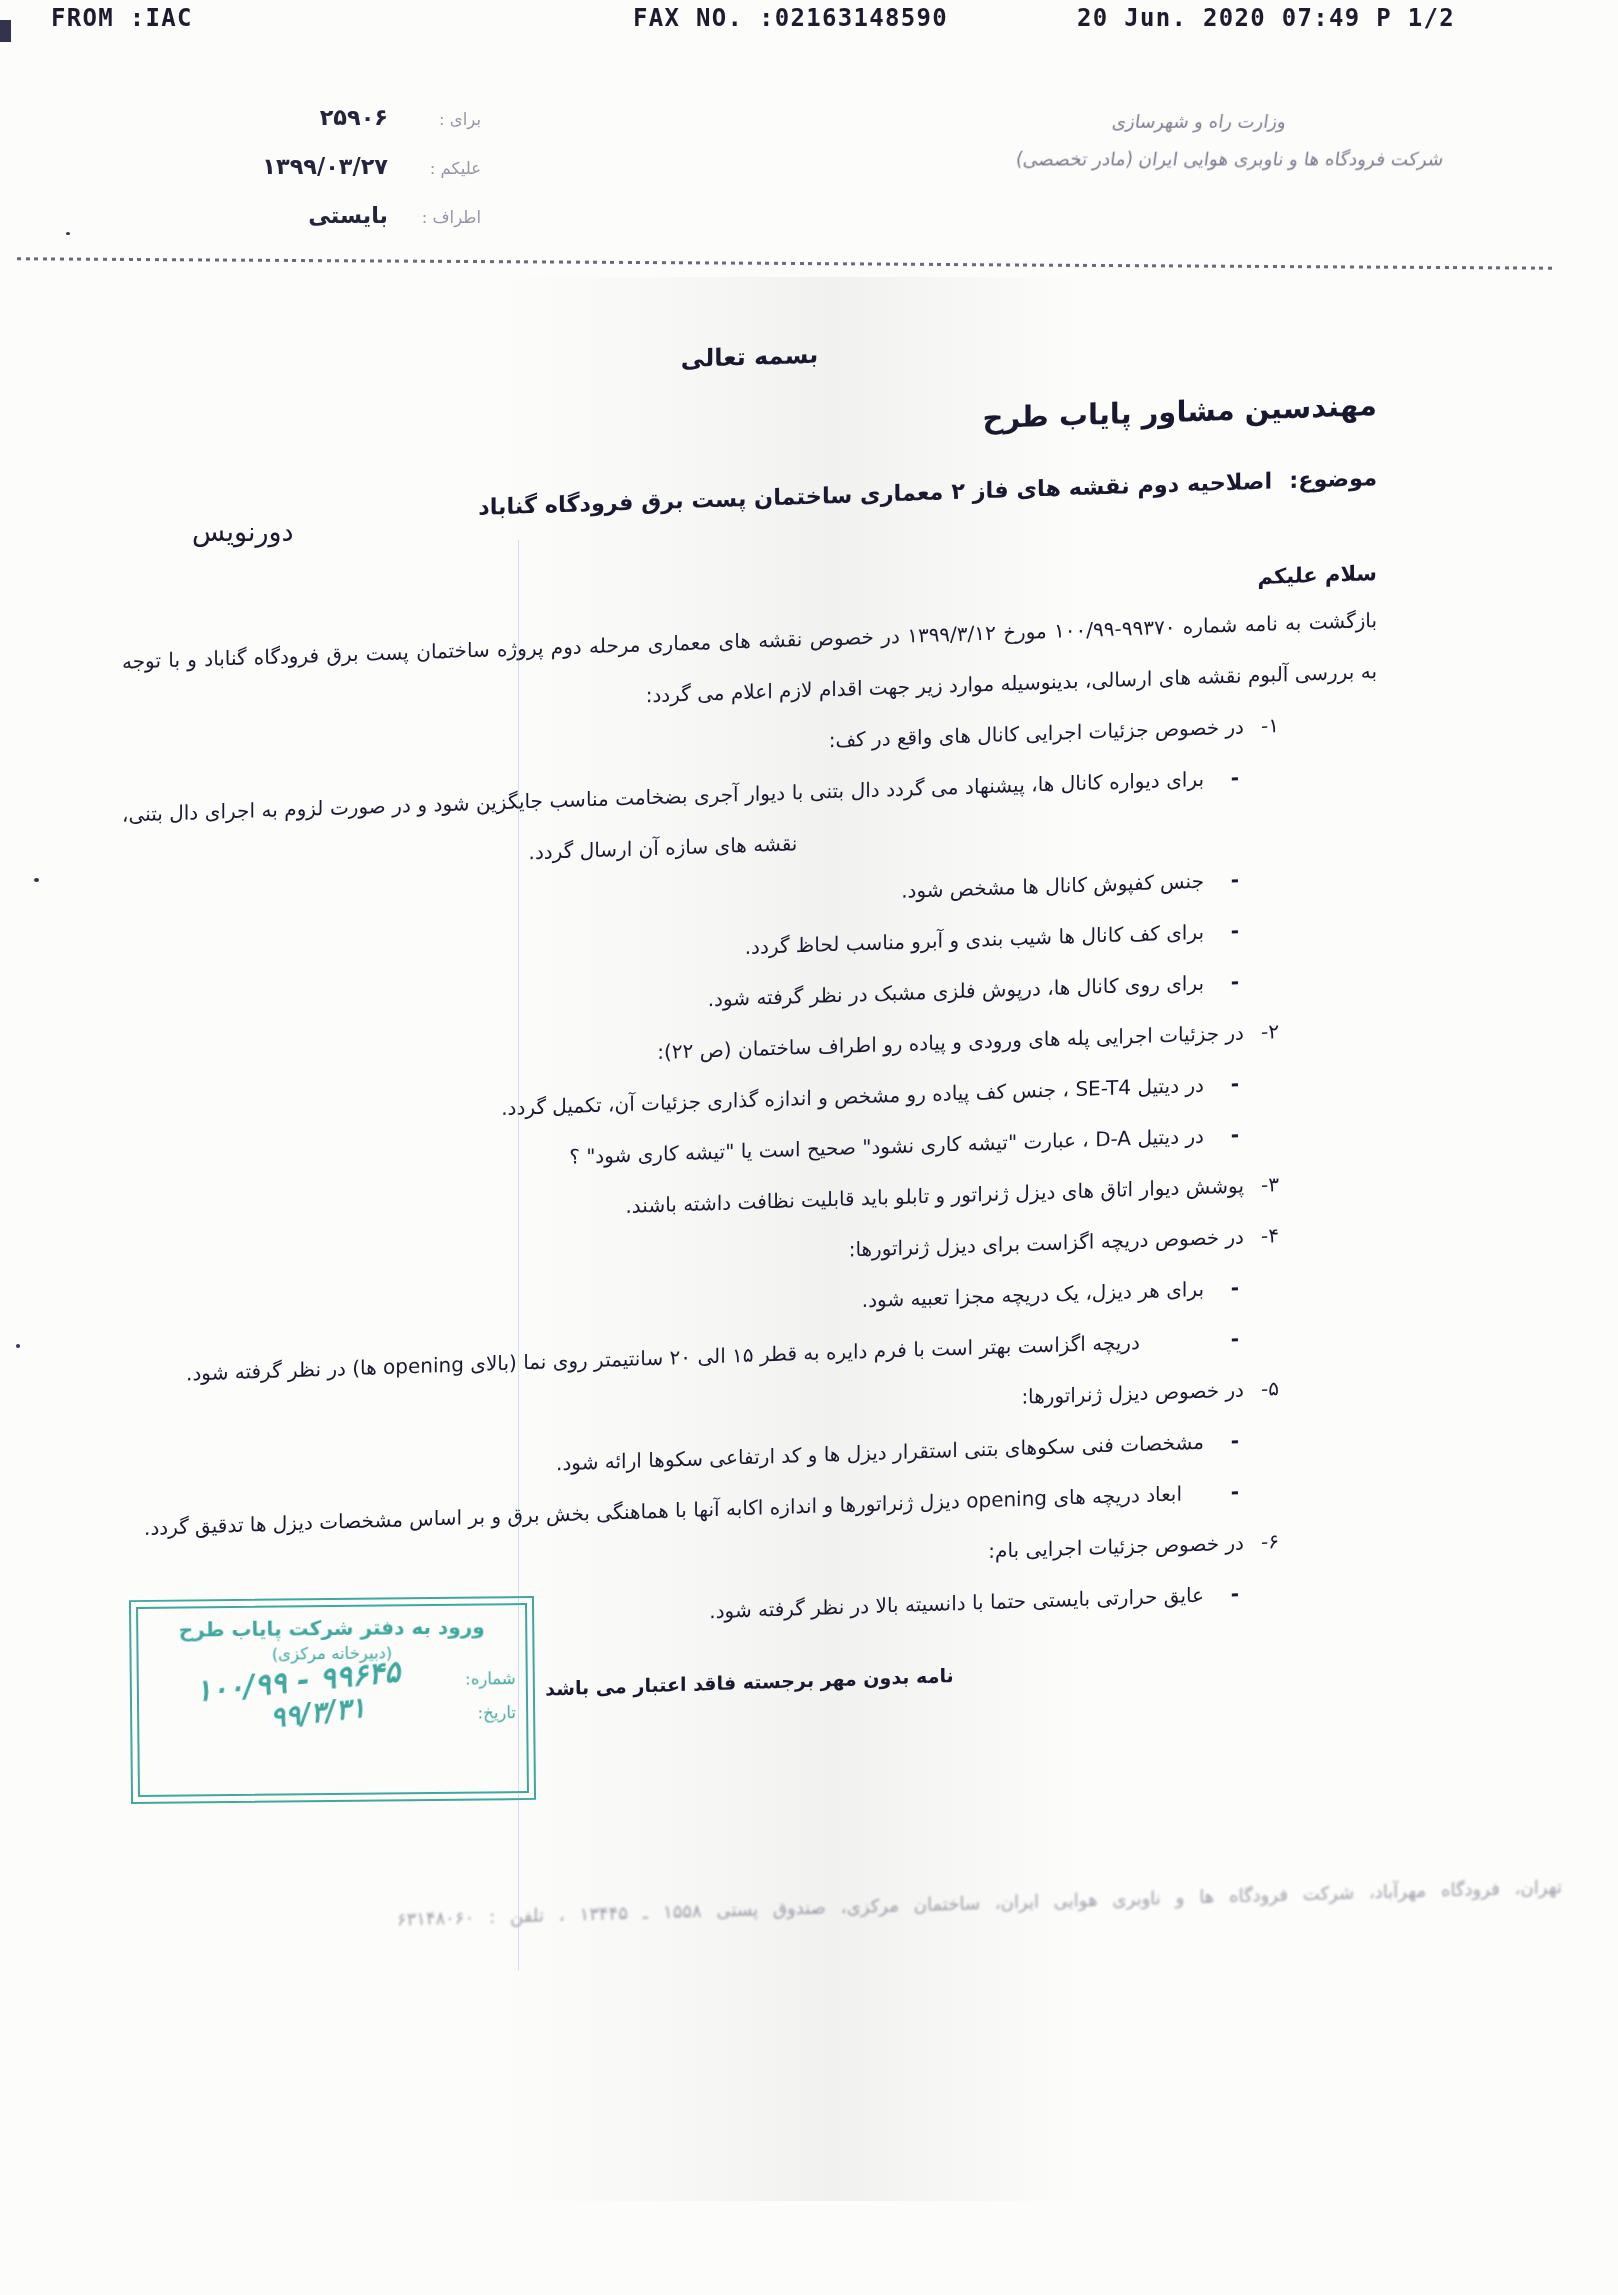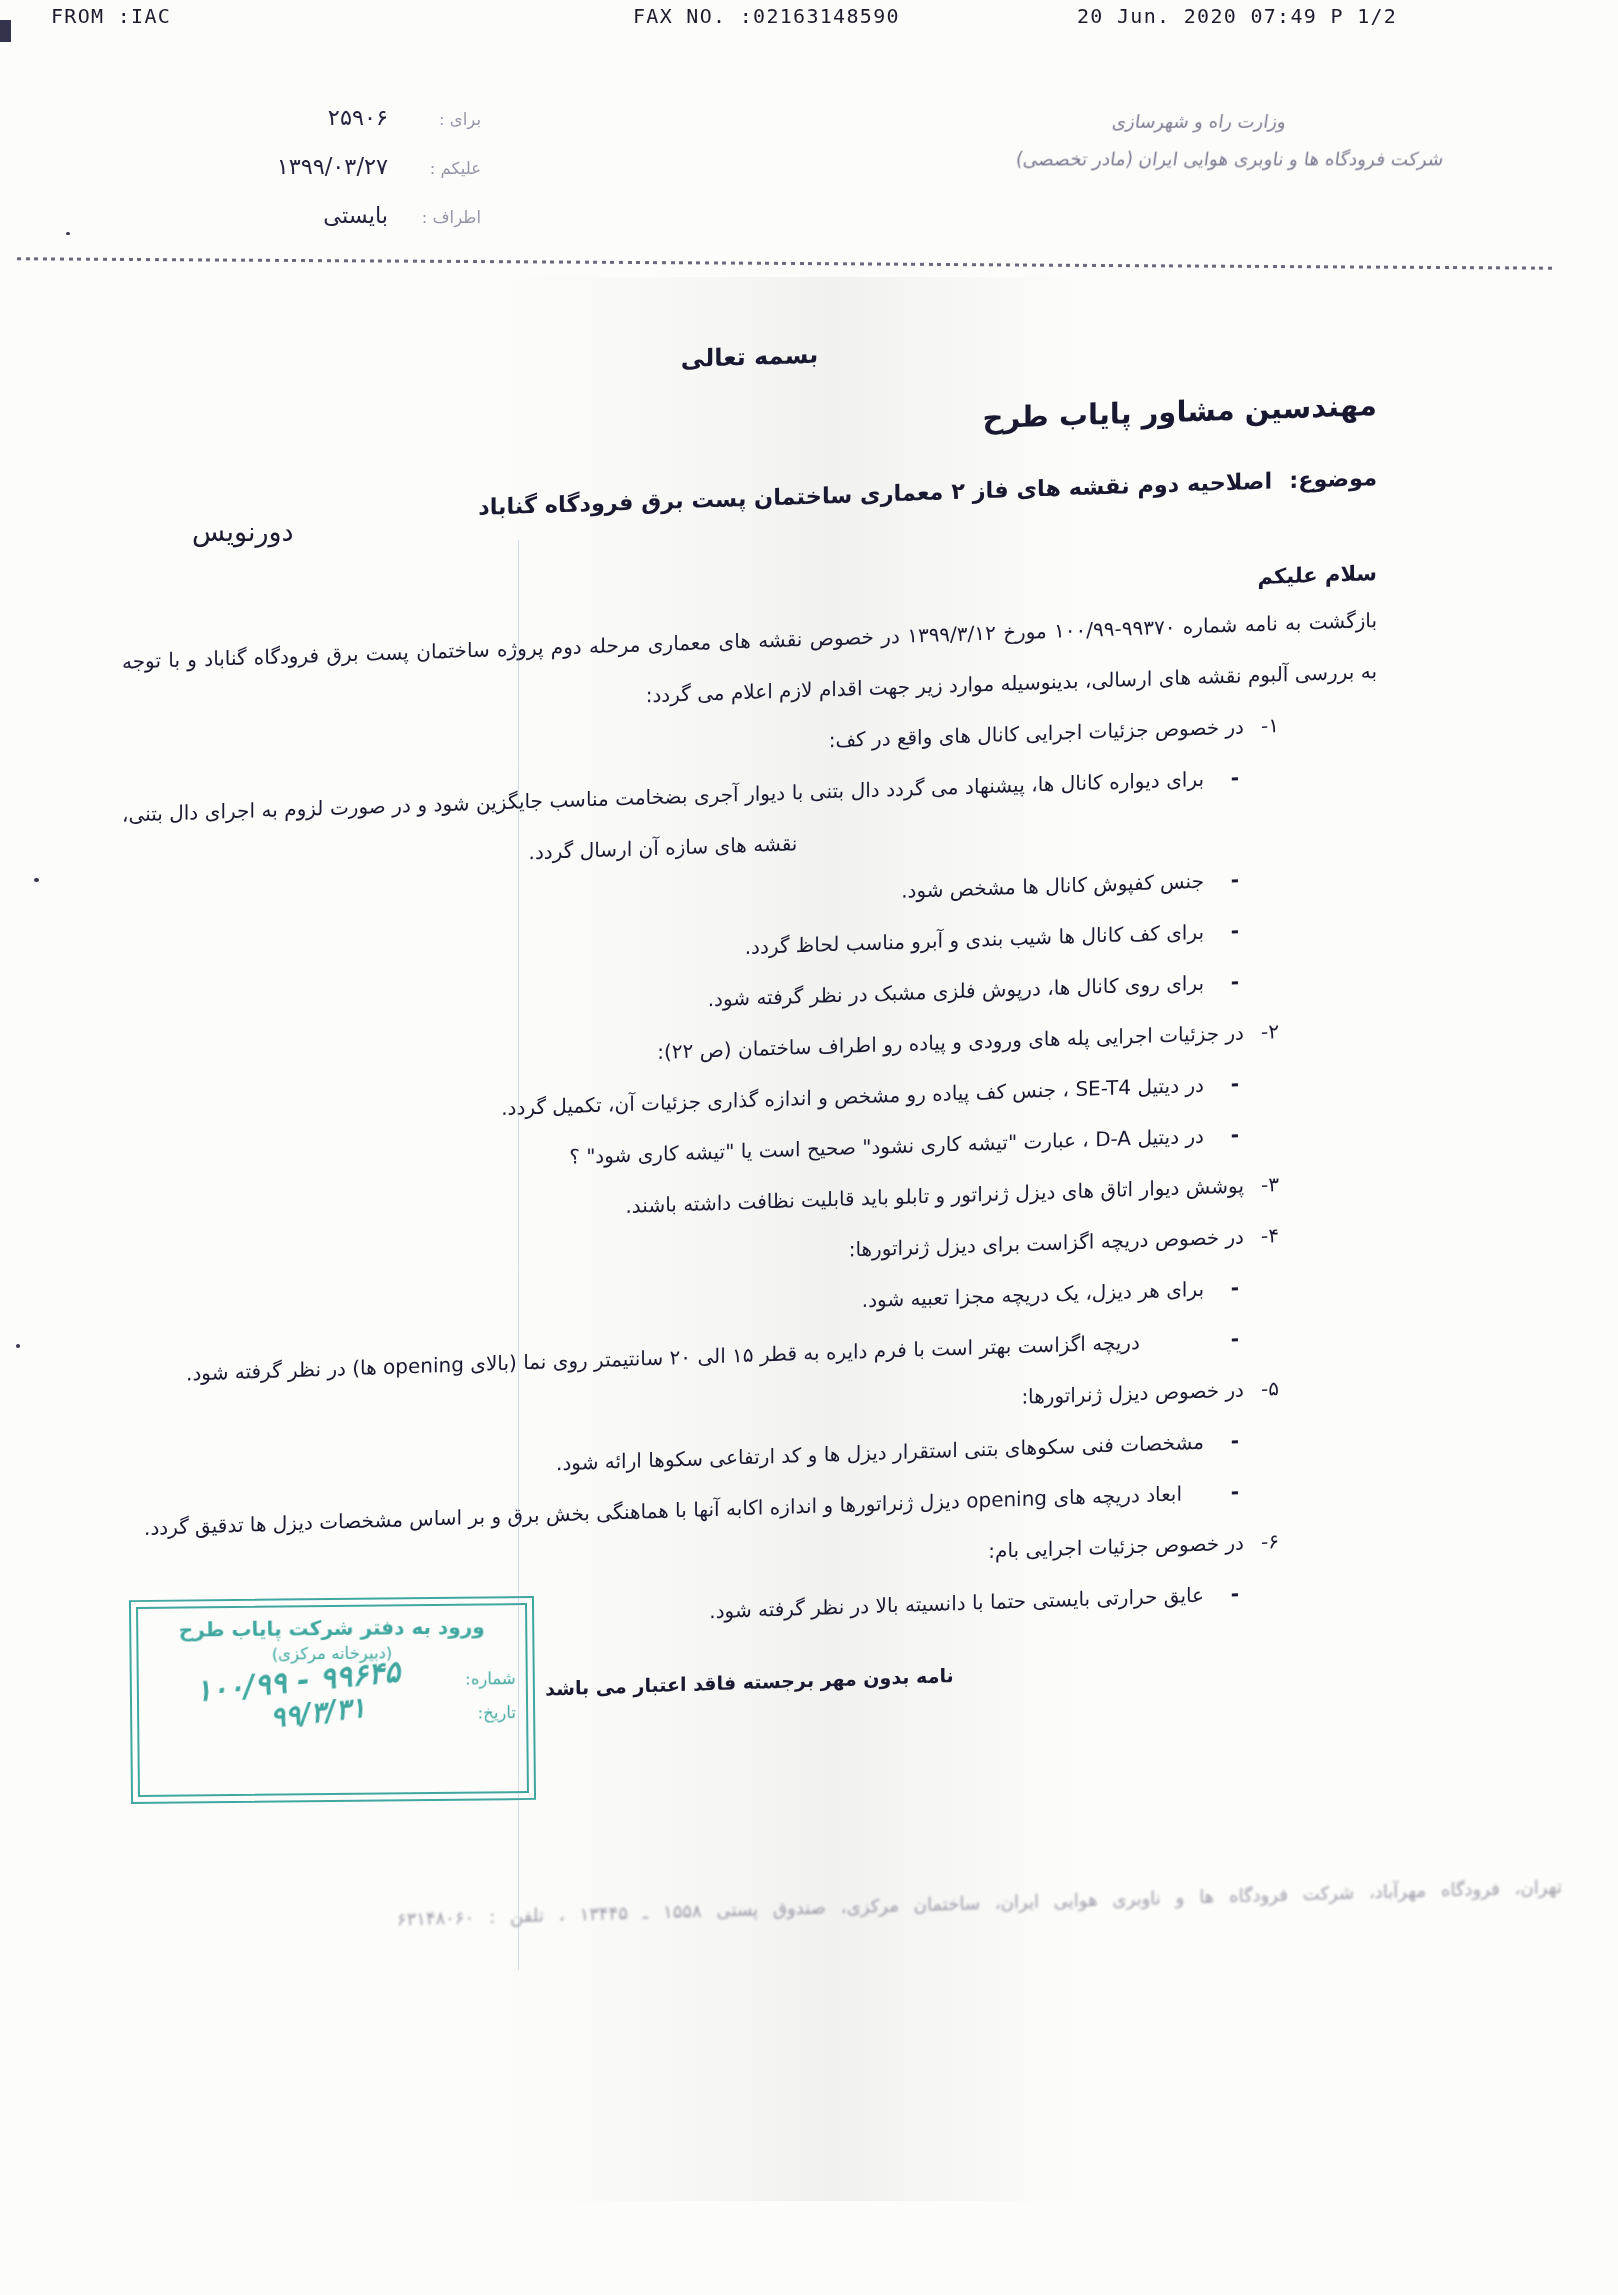--- a/index.html
+++ b/index.html
@@ -4,32 +4,32 @@
 <style>
   html,body{margin:0;padding:0;background:#e8e8e8;}
   .page{
     position:relative;width:1619px;height:2295px;margin:0 auto;
     background:#fcfcfa;overflow:hidden;
     font-family:"DejaVu Sans",sans-serif;color:#1b1b2f;
   }
   
   .fax-header span{
     position:absolute;top:4px;
-    font-family:"DejaVu Sans Mono",monospace;font-weight:normal;font-size:20px;
+    font-family:"DejaVu Sans Mono",monospace;font-weight:bold;font-size:24px;
     color:#1c1c2e;letter-spacing:1.3px;white-space:nowrap;
   }
   .fax-from{left:51px}
   .fax-no{left:633px}
   .fax-dt{left:1077px}
 
   
   .meta{position:absolute;left:99px;top:104px;width:382px;direction:rtl;}
   .meta-row{display:flex;align-items:baseline;gap:32px;height:49px;}
   .meta-label{font-size:16.5px;color:rgba(45,45,90,.5);filter:blur(0.5px);flex:none;width:61px;}
-  .meta-value{font-size:22.4px;font-weight:normal;color:#24243f;}
+  .meta-value{font-size:22.4px;font-weight:bold;color:#24243f;}
 
   .logo{position:absolute;left:629px;top:92px;width:310px;height:171px;}
 
   .org{
     position:absolute;left:969px;top:111px;width:527px;direction:rtl;text-align:center;
     color:#50506e;filter:blur(0.7px);opacity:.75;transform:skewX(-8deg);
   }
   .org-l1{font-size:18px;margin:0 72px 16px 0;}
   .org-l2{font-size:18.4px;}
 

